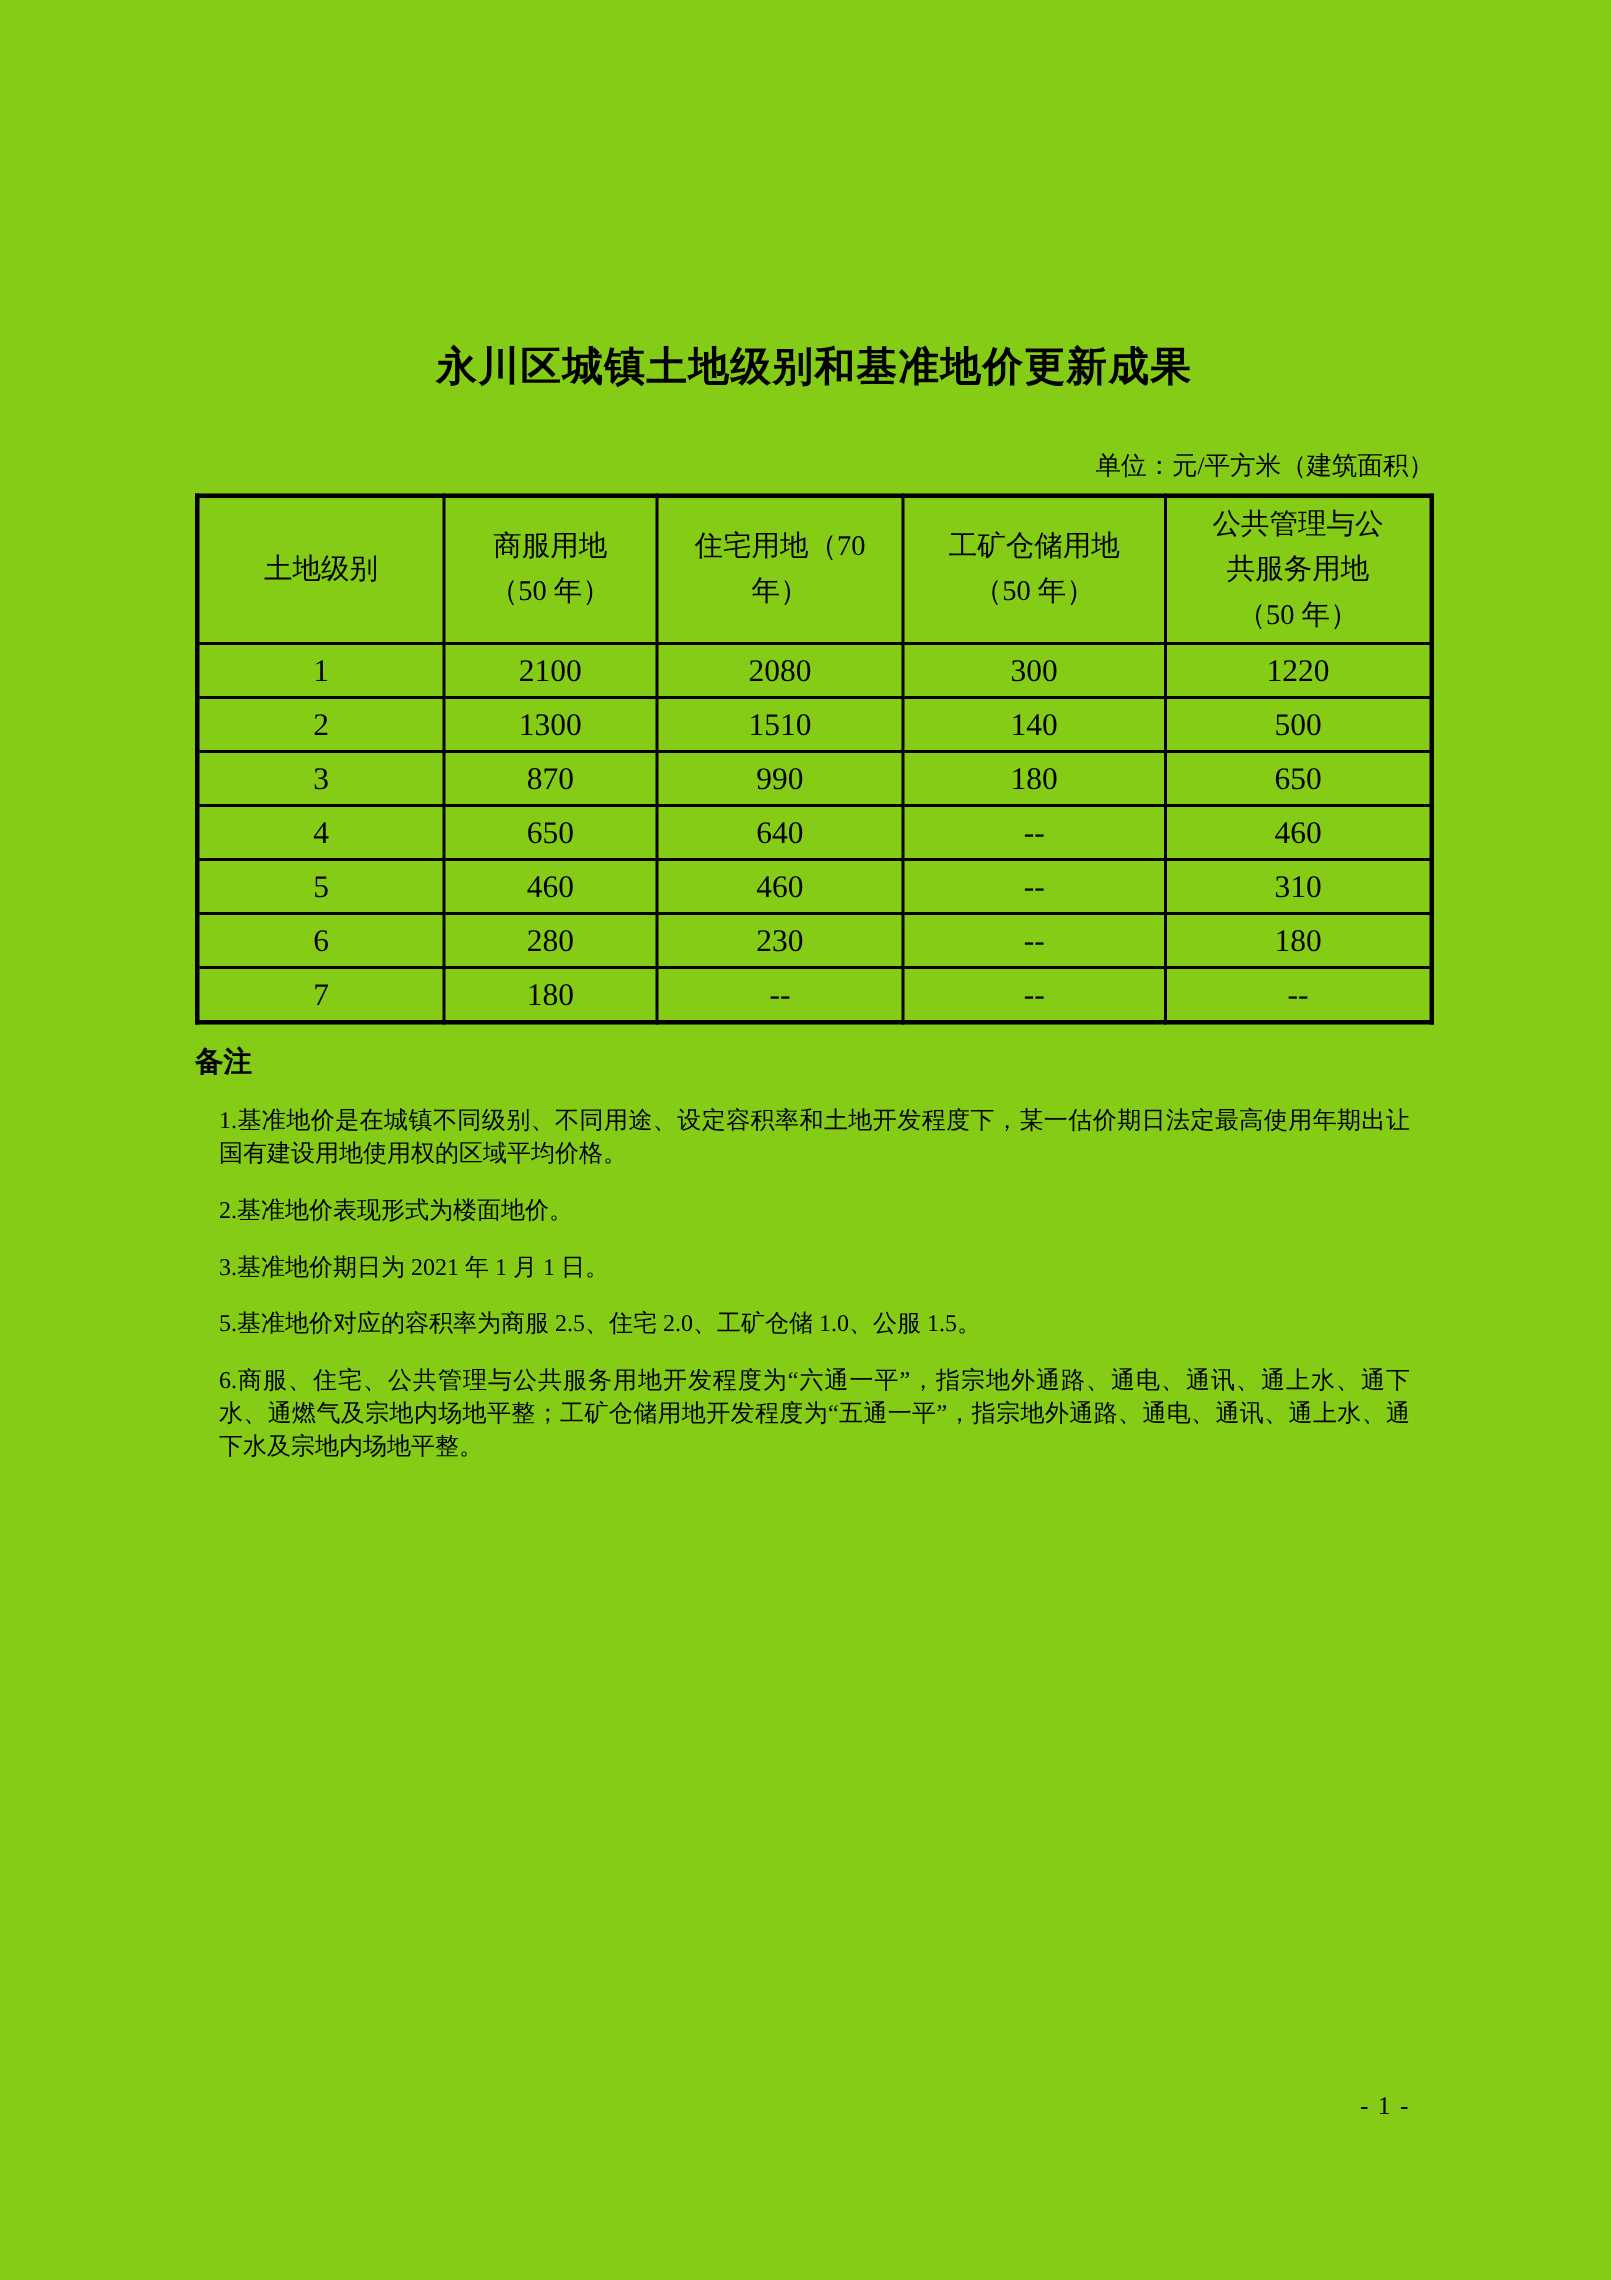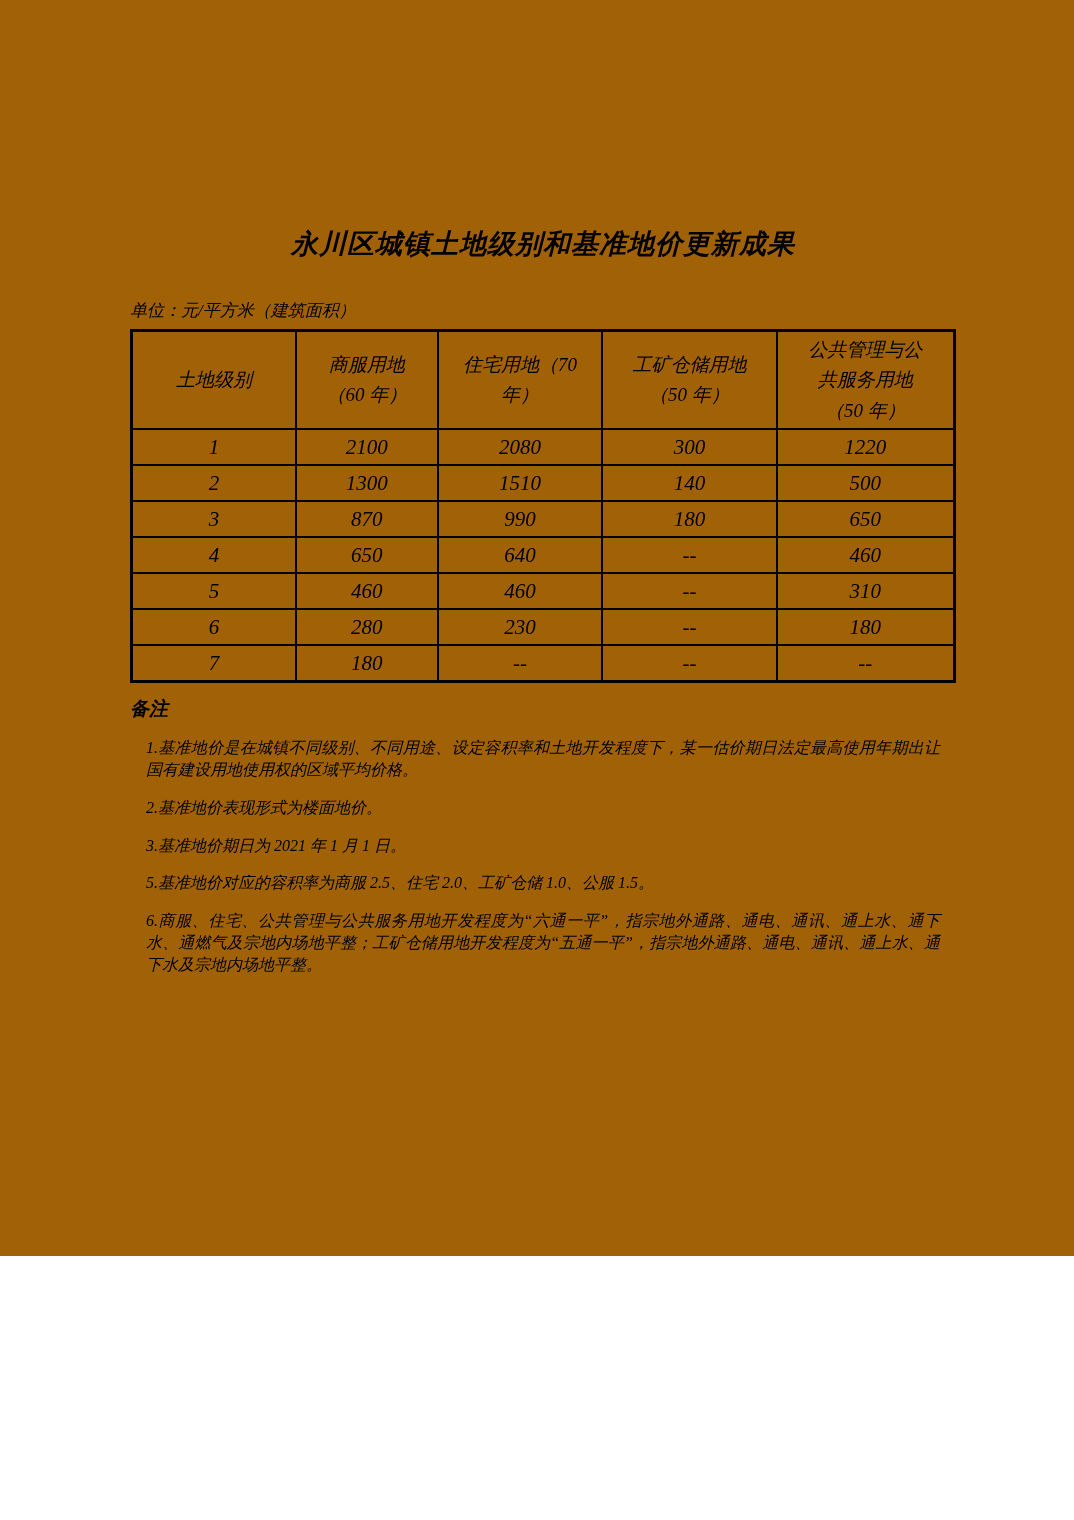--- a/index.html
+++ b/index.html
@@ -1,24 +1,23 @@
 <!DOCTYPE html>
 <html><head>
 <meta charset="utf-8">
 <style>
   html, body { margin: 0; padding: 0; background: #ffffff; }
   .page {
     position: relative;
     width: 1074px;
-    height: 1256px;
-    background: #a16207;
+    height: 1520px;
+    background: #84cc16;
     color: #000000;
     font-family: "Liberation Serif", serif;
     overflow: hidden;
-    font-style: italic;
   }
   .content {
     position: absolute;
     left: 130px;
     top: 0;
     width: 826px;
   }
   .doc-title {
     margin: 0;
     padding-top: 228px;
@@ -34,21 +33,21 @@
     text-align: center;
     font-family: "Liberation Sans", sans-serif;
     font-weight: bold;
     font-size: 26px;
     line-height: 1.2;
     letter-spacing: 1px;
   }
   .unit-line {
     margin-top: 40px;
     margin-bottom: 7px;
-    text-align: left;
+    text-align: right;
     font-size: 17px;
     line-height: 1.3;
   }
   table.price-table {
     width: 100%;
     border-collapse: collapse;
     table-layout: fixed;
     border: 3px solid #000;
   }
   table.price-table th,
@@ -115,21 +114,21 @@
         <col class="col-grade">
         <col class="col-shangfu">
         <col class="col-zhuzhai">
         <col class="col-gongkuang">
         <col class="col-gonggong">
       </colgroup>
       <thead>
         <tr>
           <th>土地级别</th>
           <th>商服用地
-（60 年）</th>
+（50 年）</th>
           <th>住宅用地（70
 年）</th>
           <th>工矿仓储用地
 （50 年）</th>
           <th>公共管理与公
 共服务用地
 （50 年）</th>
         </tr>
       </thead>
       <tbody>

